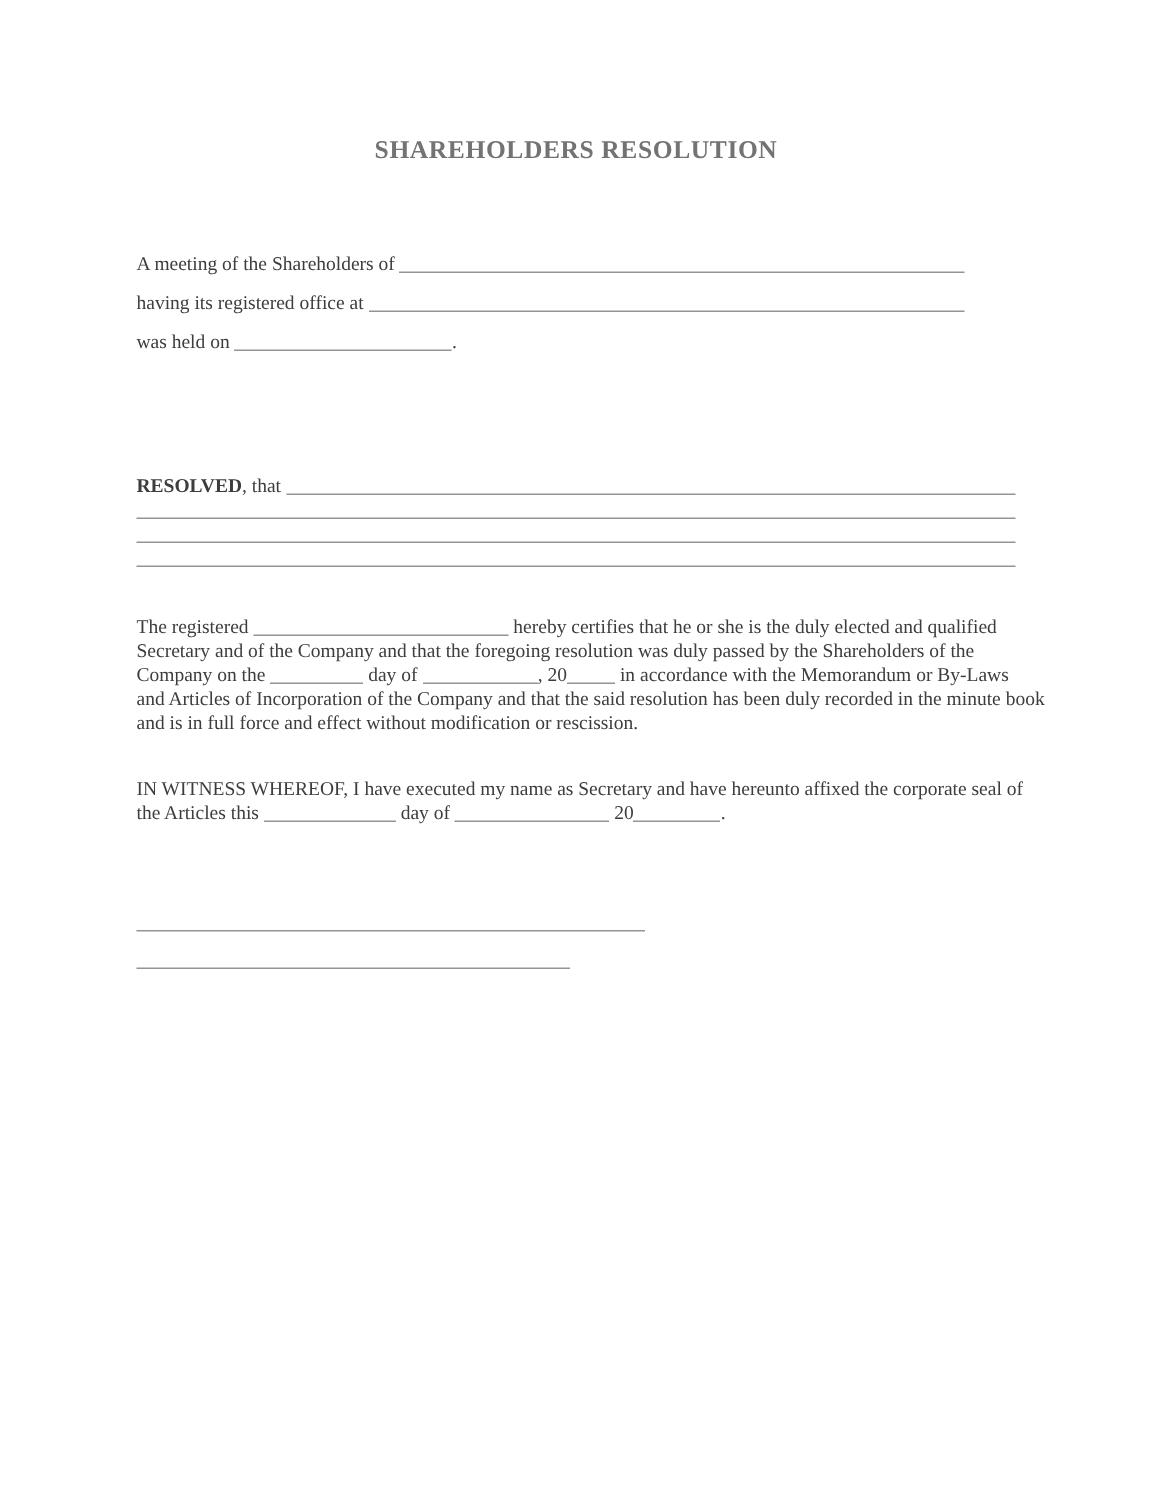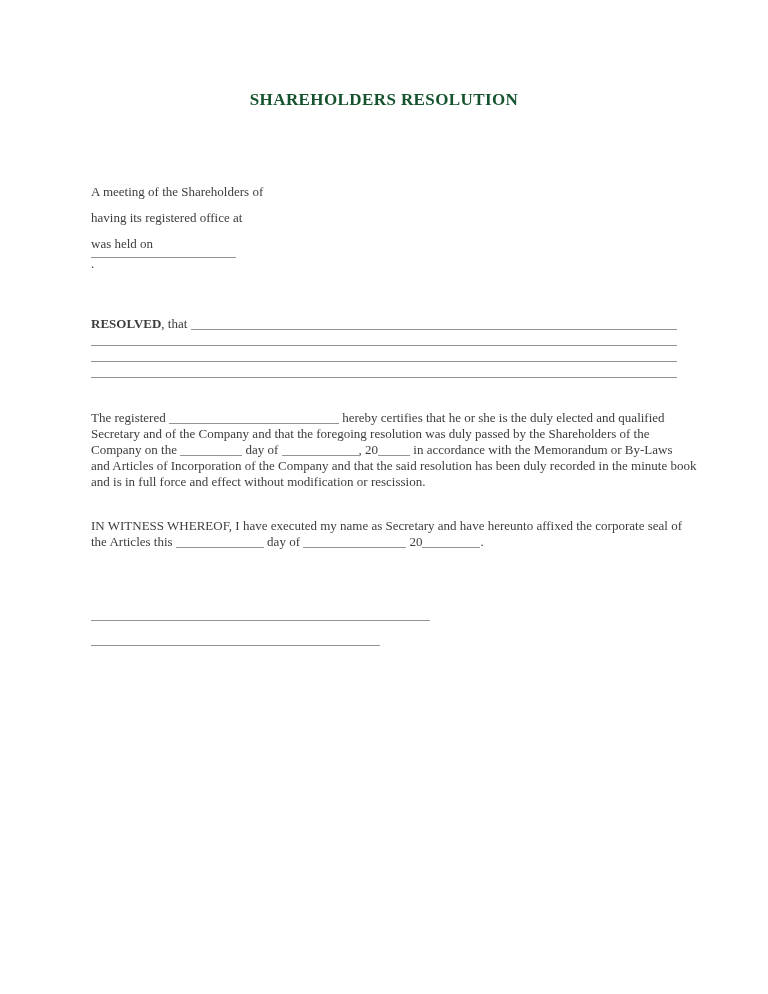--- a/index.html
+++ b/index.html
@@ -22,21 +22,21 @@
     left: 91px;
   }
   .title {
     left: 0;
     top: 90px;
     width: 768px;
     text-align: center;
     font-size: 17px;
     font-weight: bold;
     letter-spacing: 0.4px;
-    color: #14532d;
+    color: #737373;
     line-height: 20px;
   }
   
   .line {
     display: flex;
     align-items: baseline;
     height: 16px;
     line-height: 16px;
     white-space: pre;
   }
@@ -53,21 +53,20 @@
     flex: 0 0 auto;
     border-bottom: 1px solid #949494;
     transform: translateY(2px);
   }
   .blank.fill { flex: 1 1 auto; }
   
   .wide .line {
     height: 26px;
     padding-top: 10px;
     box-sizing: border-box;
-    flex-direction: column;
   }
   .sig .line {
     height: 25px;
     padding-top: 9px;
     box-sizing: border-box;
   }
   #p1       { top: 158px; width: 552px; }
   #quorum   { top: 270px; width: 600px; }
   #resolved { top: 316px; width: 586px; text-align: right; }
   #cert     { top: 410px; width: 594px; }

